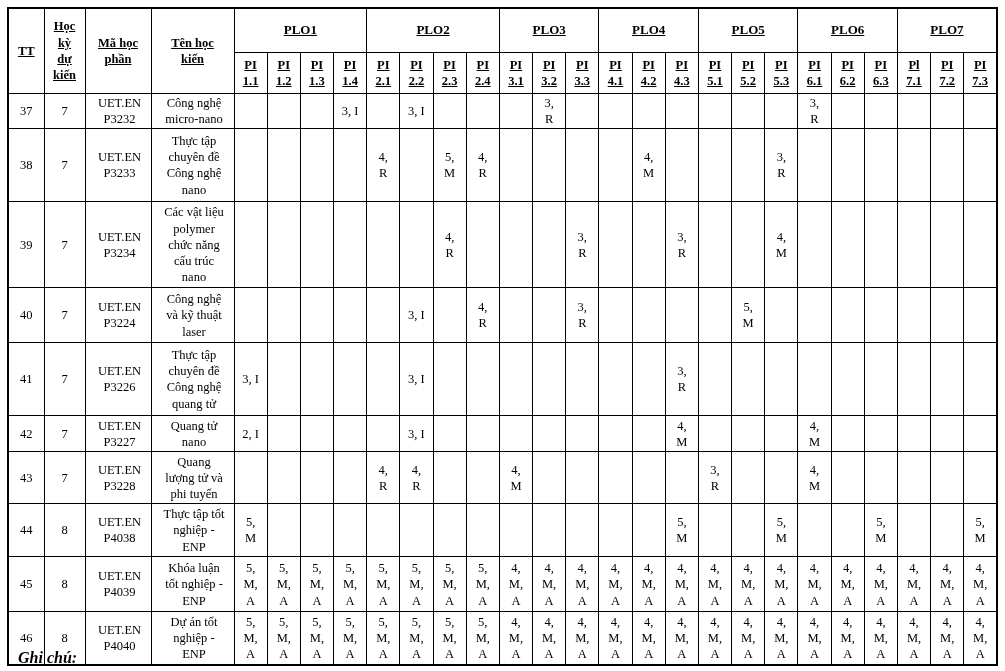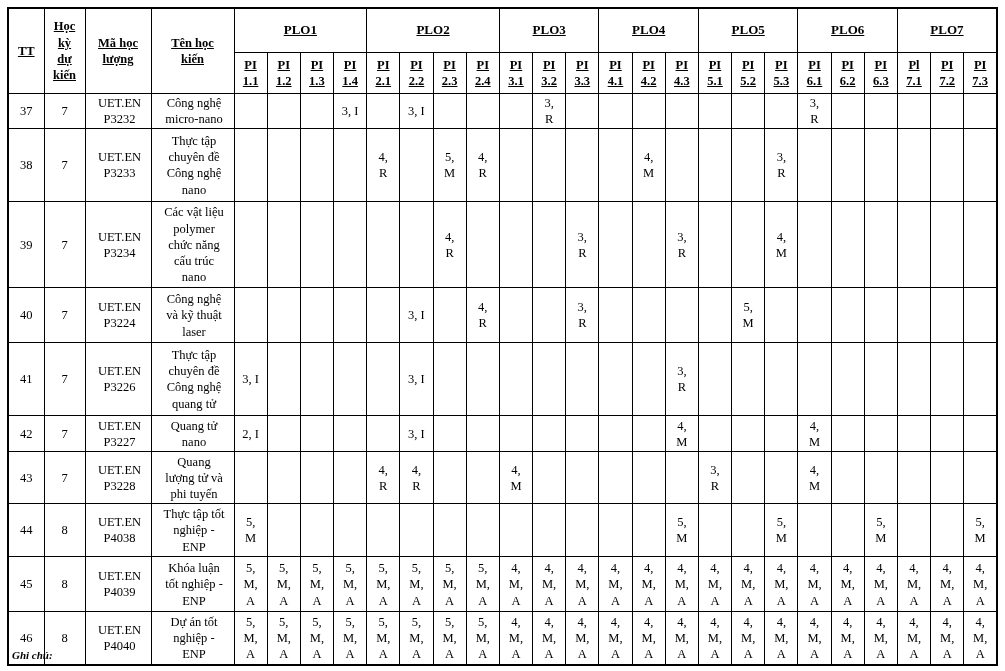--- a/index.html
+++ b/index.html
@@ -18,22 +18,22 @@
     white-space: pre-line;
     text-align: center; vertical-align: middle;
     padding: 1px 2px;
     font-size: 12.5px; line-height: 1.3;
     overflow: hidden;
   }
   .matrix th { font-weight: 700; text-decoration: underline; }
   .matrix th.grp { font-size: 13px; padding: 13px 2px; }
   .matrix td.c-code, .matrix td.c-name { text-align: center; padding-left: 5px; }
   .note {
-    position: absolute; left: 12px; top: 649px;
-    font-weight: 700; font-style: italic; font-size: 11px;
+    position: absolute; left: 18px; top: 649px;
+    font-weight: 700; font-style: italic; font-size: 16px;
   }
 </style>
 </head>
 <body>
 
 <div class="page">
   <table class="matrix">
       <colgroup>
         <col style="width: 36px;">
         <col style="width: 41px;">
@@ -64,21 +64,21 @@
         <col>
       </colgroup>
     <thead>
         <tr style="height: 15px;">
           <th rowspan="2" class="fh">TT</th>
           <th rowspan="2" class="fh">Học
 kỳ
 dự
 kiến</th>
           <th rowspan="2" class="fh">Mã học
-lượng</th>
+phần</th>
           <th rowspan="2" class="fh">Tên học
 kiến</th>
           <th colspan="4" class="grp">PLO1</th>
           <th colspan="4" class="grp">PLO2</th>
           <th colspan="3" class="grp">PLO3</th>
           <th colspan="3" class="grp">PLO4</th>
           <th colspan="3" class="grp">PLO5</th>
           <th colspan="3" class="grp">PLO6</th>
           <th colspan="3" class="grp">PLO7</th>
         </tr>

